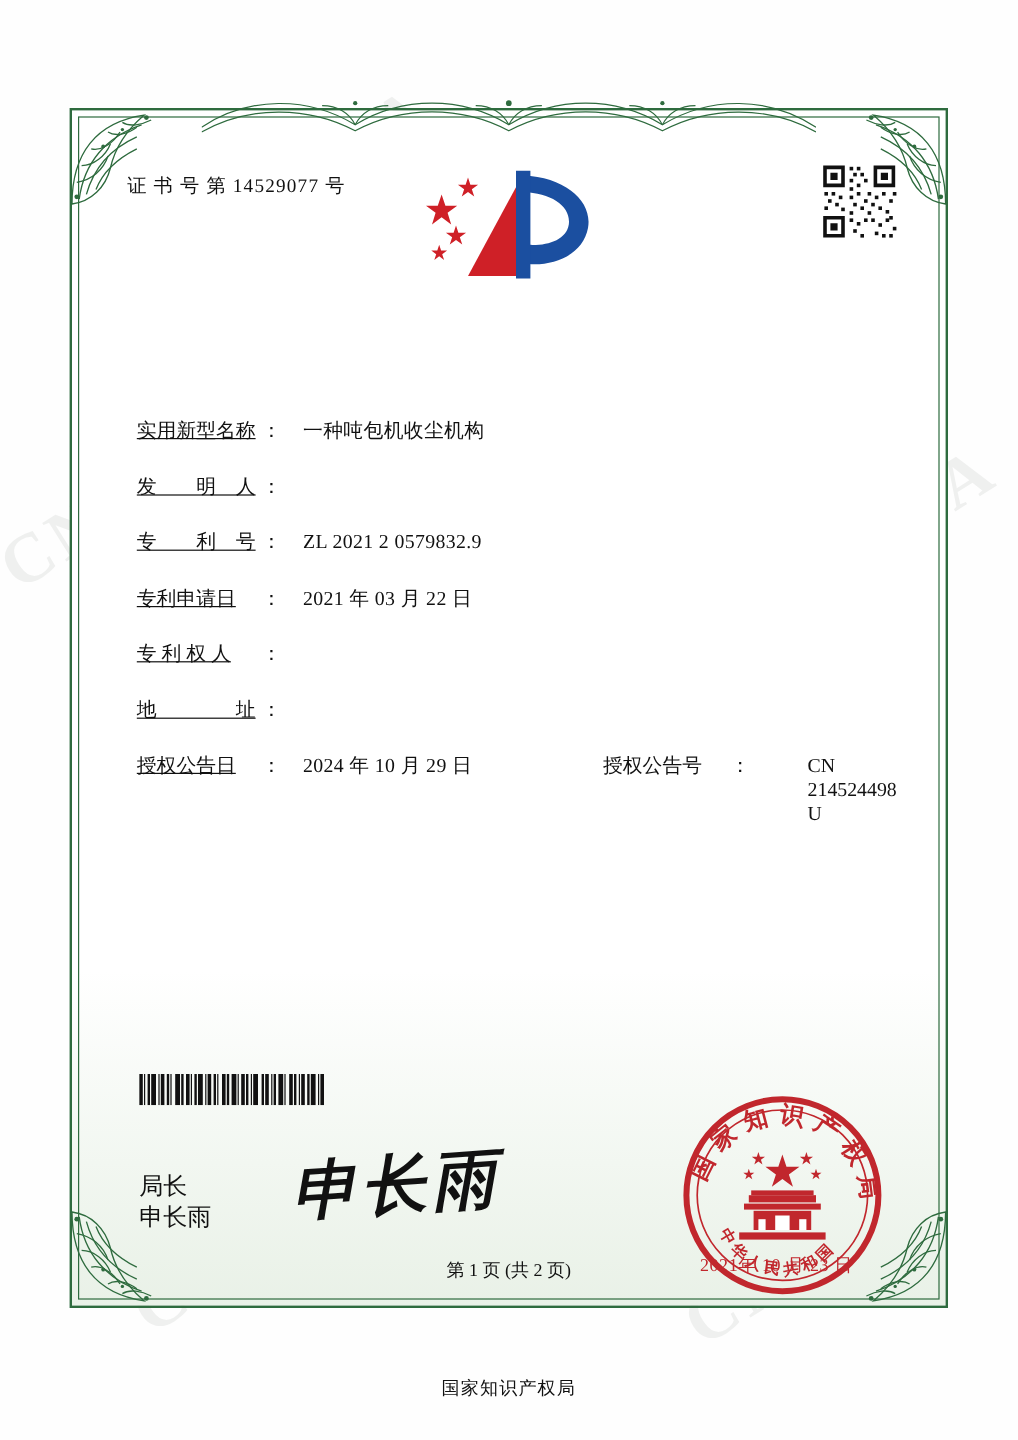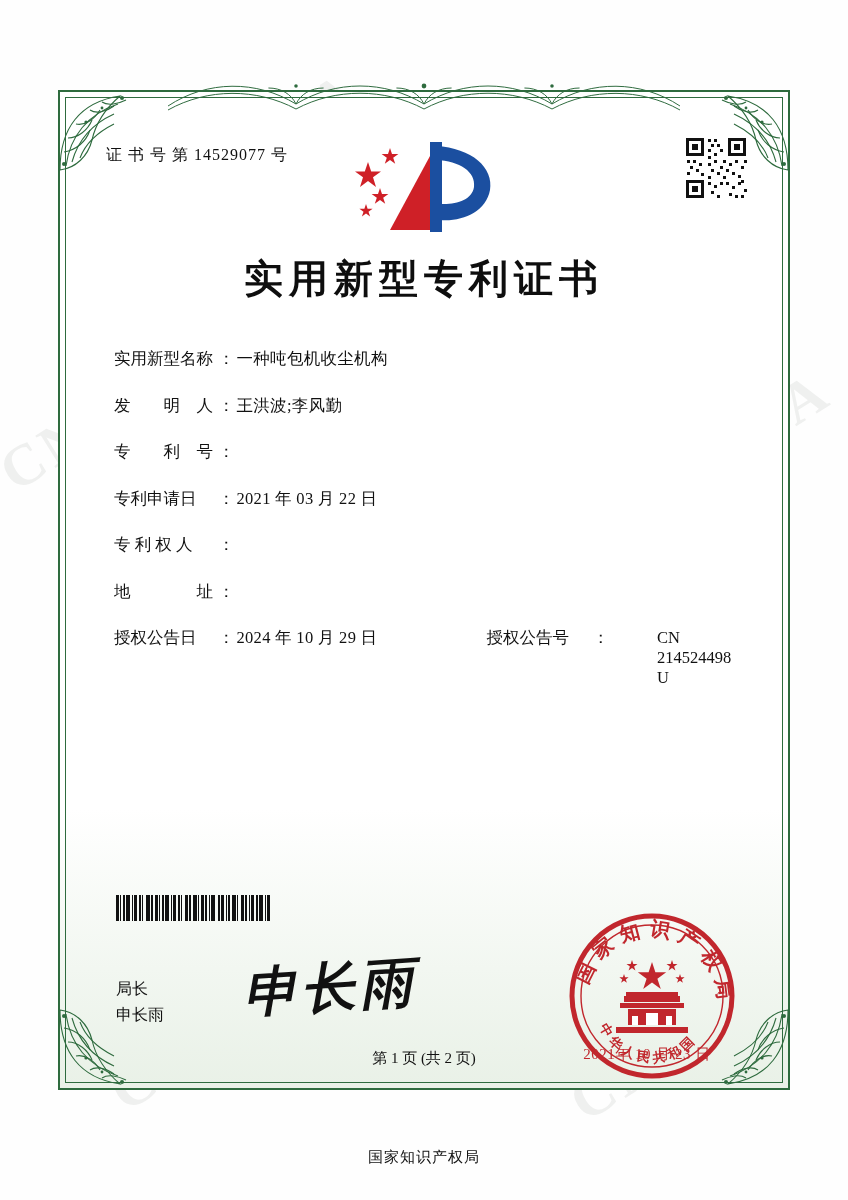--- a/index.html
+++ b/index.html
@@ -134,23 +134,24 @@
     align-items: baseline;
     font-size: 16.5px;
     margin-bottom: 24.5px;
     color: #111;
   }
   .f-label {
     width: 104px;
     flex: 0 0 104px;
     letter-spacing: 0px;
     white-space: nowrap;
+    text-decoration: underline;
   }
   .f-colon { margin-right: 2px; }
-  .f-value { flex: 1; letter-spacing: 0.3px; }
+  .f-value { flex: 1; letter-spacing: 0.3px; margin-left: 16px; }
 
   .field-row.dual .f-value { flex: 0 0 auto; width: 250px; }
   .f-label2 { width: 106px; flex: 0 0 106px; white-space: nowrap; }
   .f-value2 { flex: 1; margin-left: 46px; }
 
   
   .paras {
     position: absolute;
     left: 56px;
     right: 50px;
@@ -173,21 +174,21 @@
     align-items: stretch;
     overflow: hidden;
   }
   .barcode i { display: block; height: 100%; background: #111; }
 
   
   .sig-label {
     position: absolute;
     left: 58px;
     top: 886px;
-    font-size: 16px;
+    font-size: 20px;
     line-height: 26px;
     color: #111;
   }
   .sig-script {
     position: absolute;
     left: 185px;
     top: 862px;
     font-size: 54px;
     font-family: "DejaVu Serif", "Liberation Serif", serif;
     font-weight: bold;
@@ -432,39 +433,38 @@
 
         <g fill="#cf2027">
           <polygon points="24,20 27.2,29.5 37,29.5 29,35.3 32,45 24,39 16,45 19,35.3 11,29.5 20.8,29.5"></polygon>
           <polygon points="46,6 48,12 54.4,12 49.2,15.7 51.2,21.8 46,18 40.8,21.8 42.8,15.7 37.6,12 44,12"></polygon>
           <polygon points="36,46 38,52 44.4,52 39.2,55.7 41.2,61.8 36,58 30.8,61.8 32.8,55.7 27.6,52 34,52"></polygon>
           <polygon points="22,62 23.6,66.8 28.6,66.8 24.5,69.8 26.1,74.6 22,71.6 17.9,74.6 19.5,69.8 15.4,66.8 20.4,66.8"></polygon>
         </g>
       </svg>
     </div>
 
-    <div class="title">实用新型专利证书</div>
 
     <div class="fields">
 
       <div class="field-row">
         <span class="f-label">实用新型名称</span>
         <span class="f-colon">：</span>
         <span class="f-value">一种吨包机收尘机构</span>
       </div>
 
       <div class="field-row">
         <span class="f-label">发　　明　人</span>
         <span class="f-colon">：</span>
-        <span class="f-value">王洪波;李风勤</span>
       </div>
 
       <div class="field-row">
         <span class="f-label">专　　利　号</span>
         <span class="f-colon">：</span>
+        <span class="f-value">ZL 2021 2 0579832.9</span>
       </div>
 
       <div class="field-row">
         <span class="f-label">专利申请日</span>
         <span class="f-colon">：</span>
         <span class="f-value">2021 年 03 月 22 日</span>
       </div>
 
       <div class="field-row">
         <span class="f-label">专 利 权 人</span>

